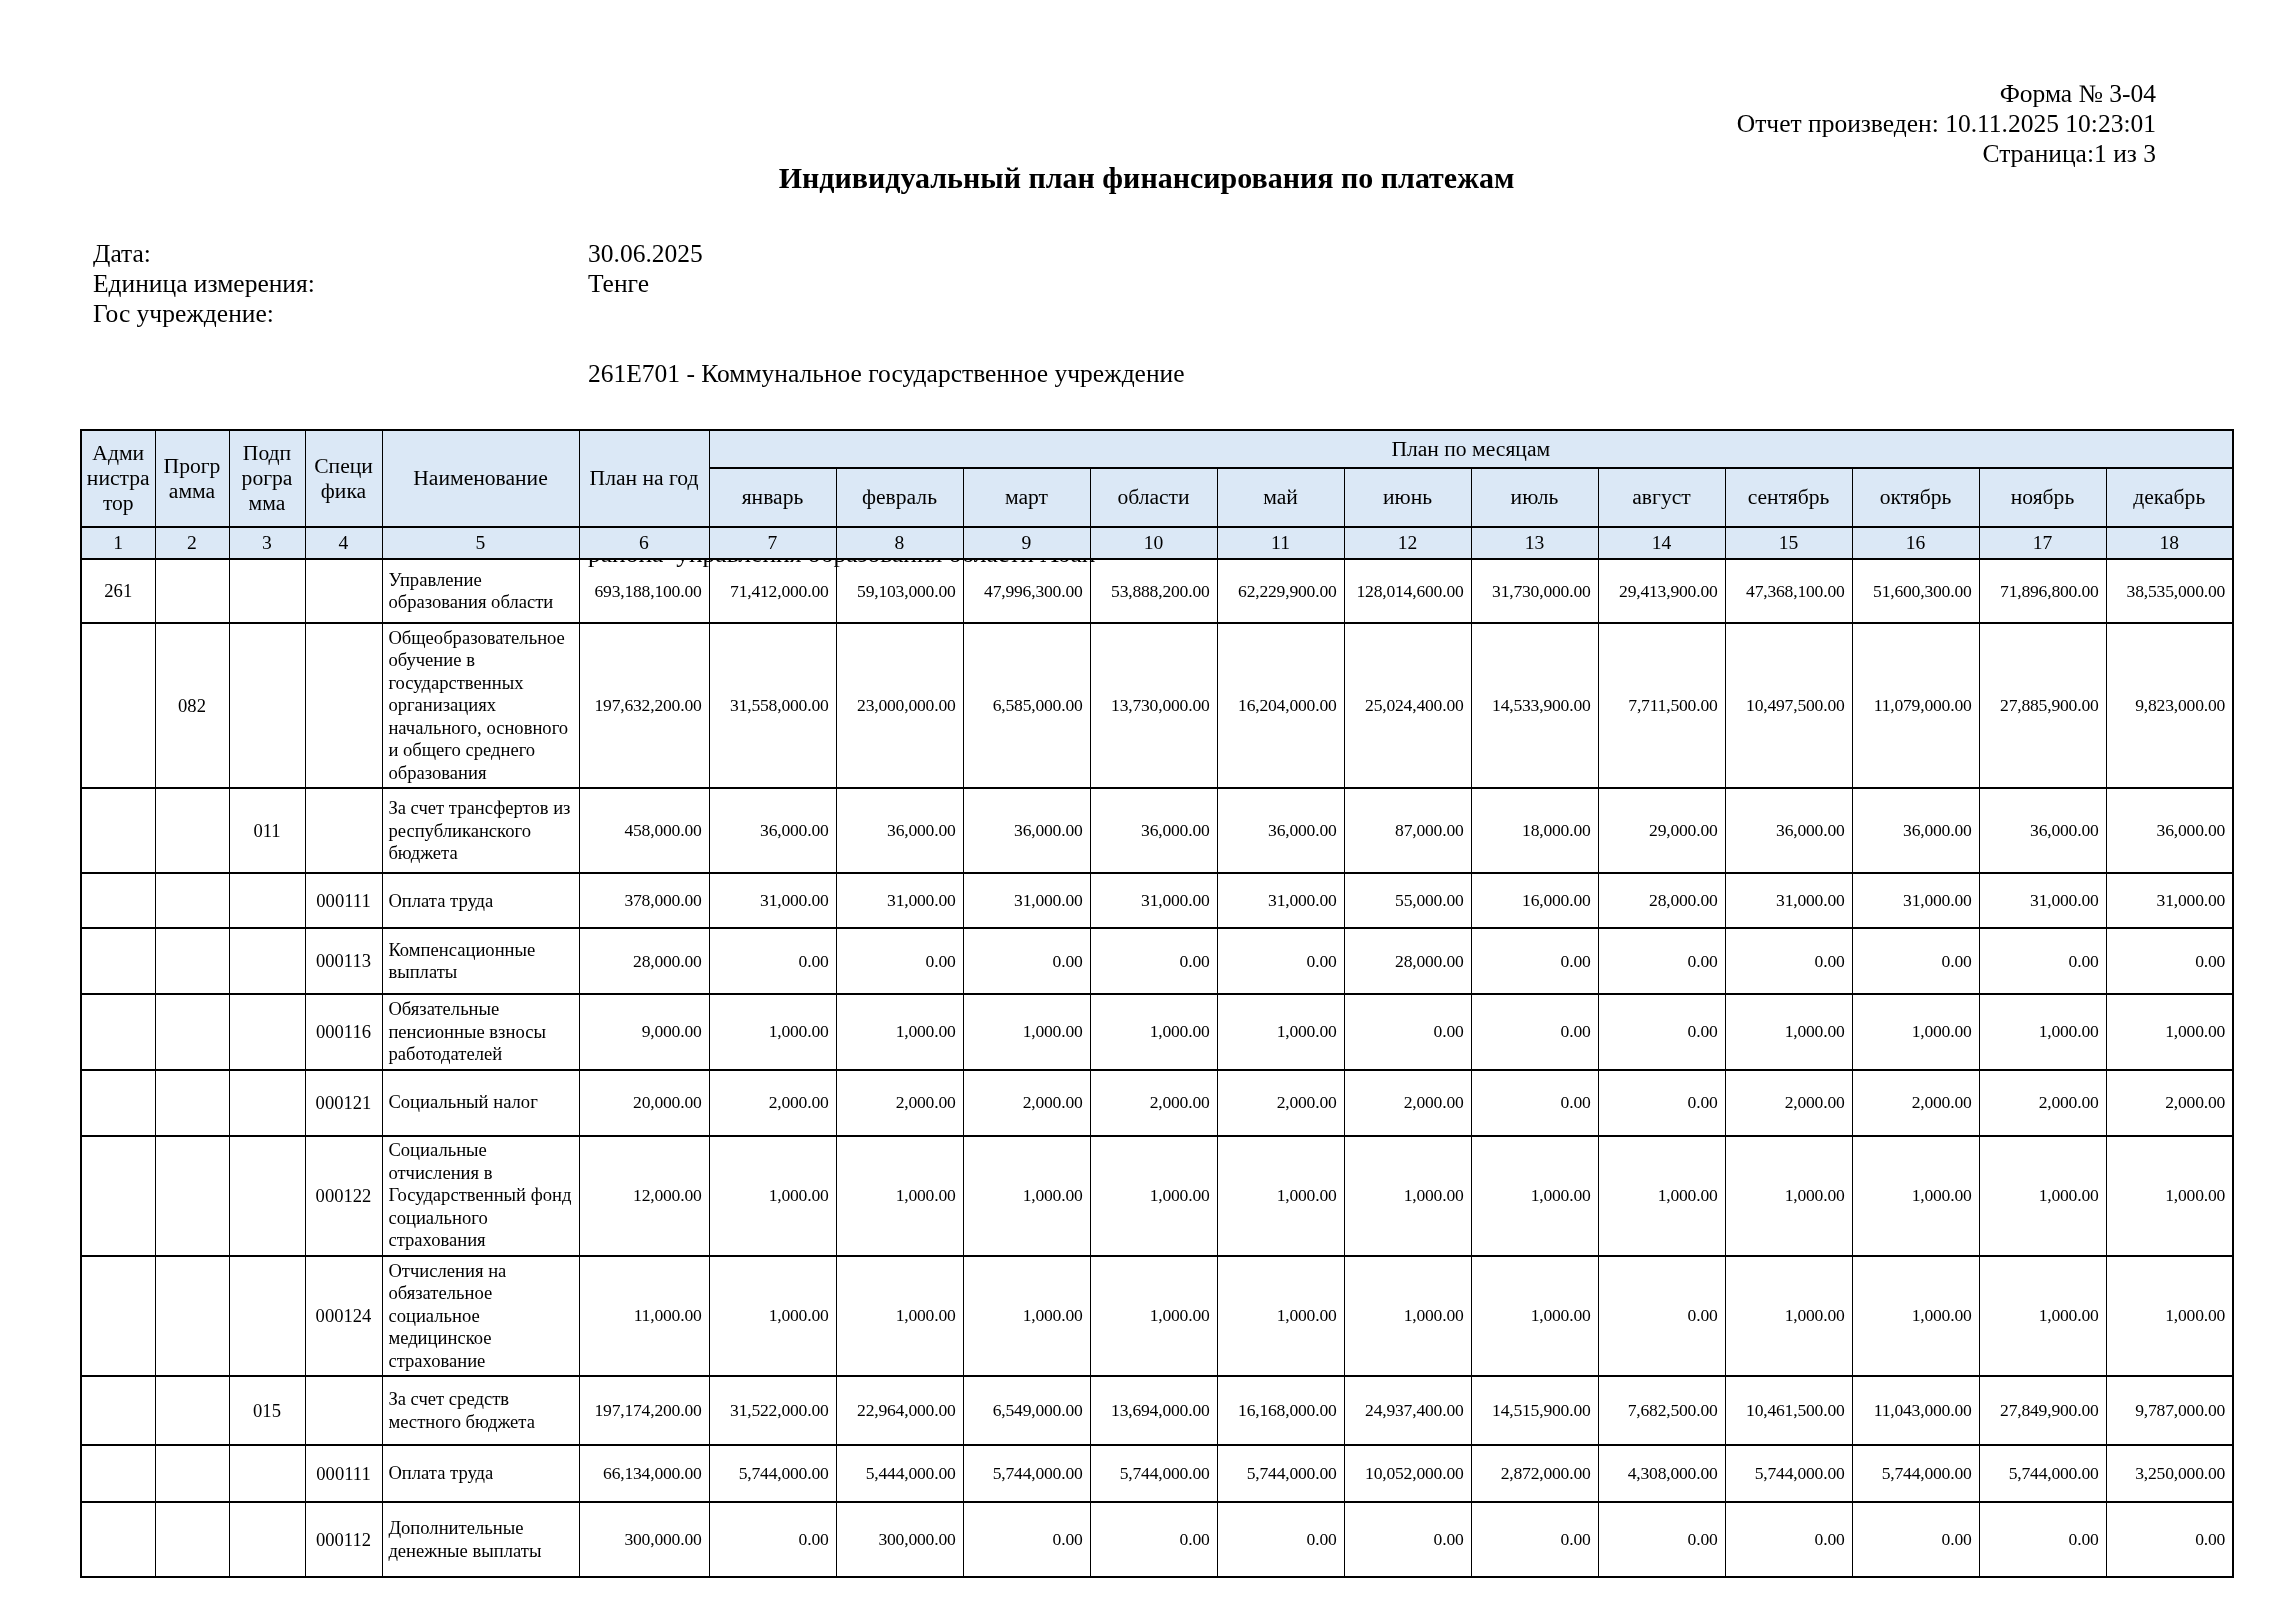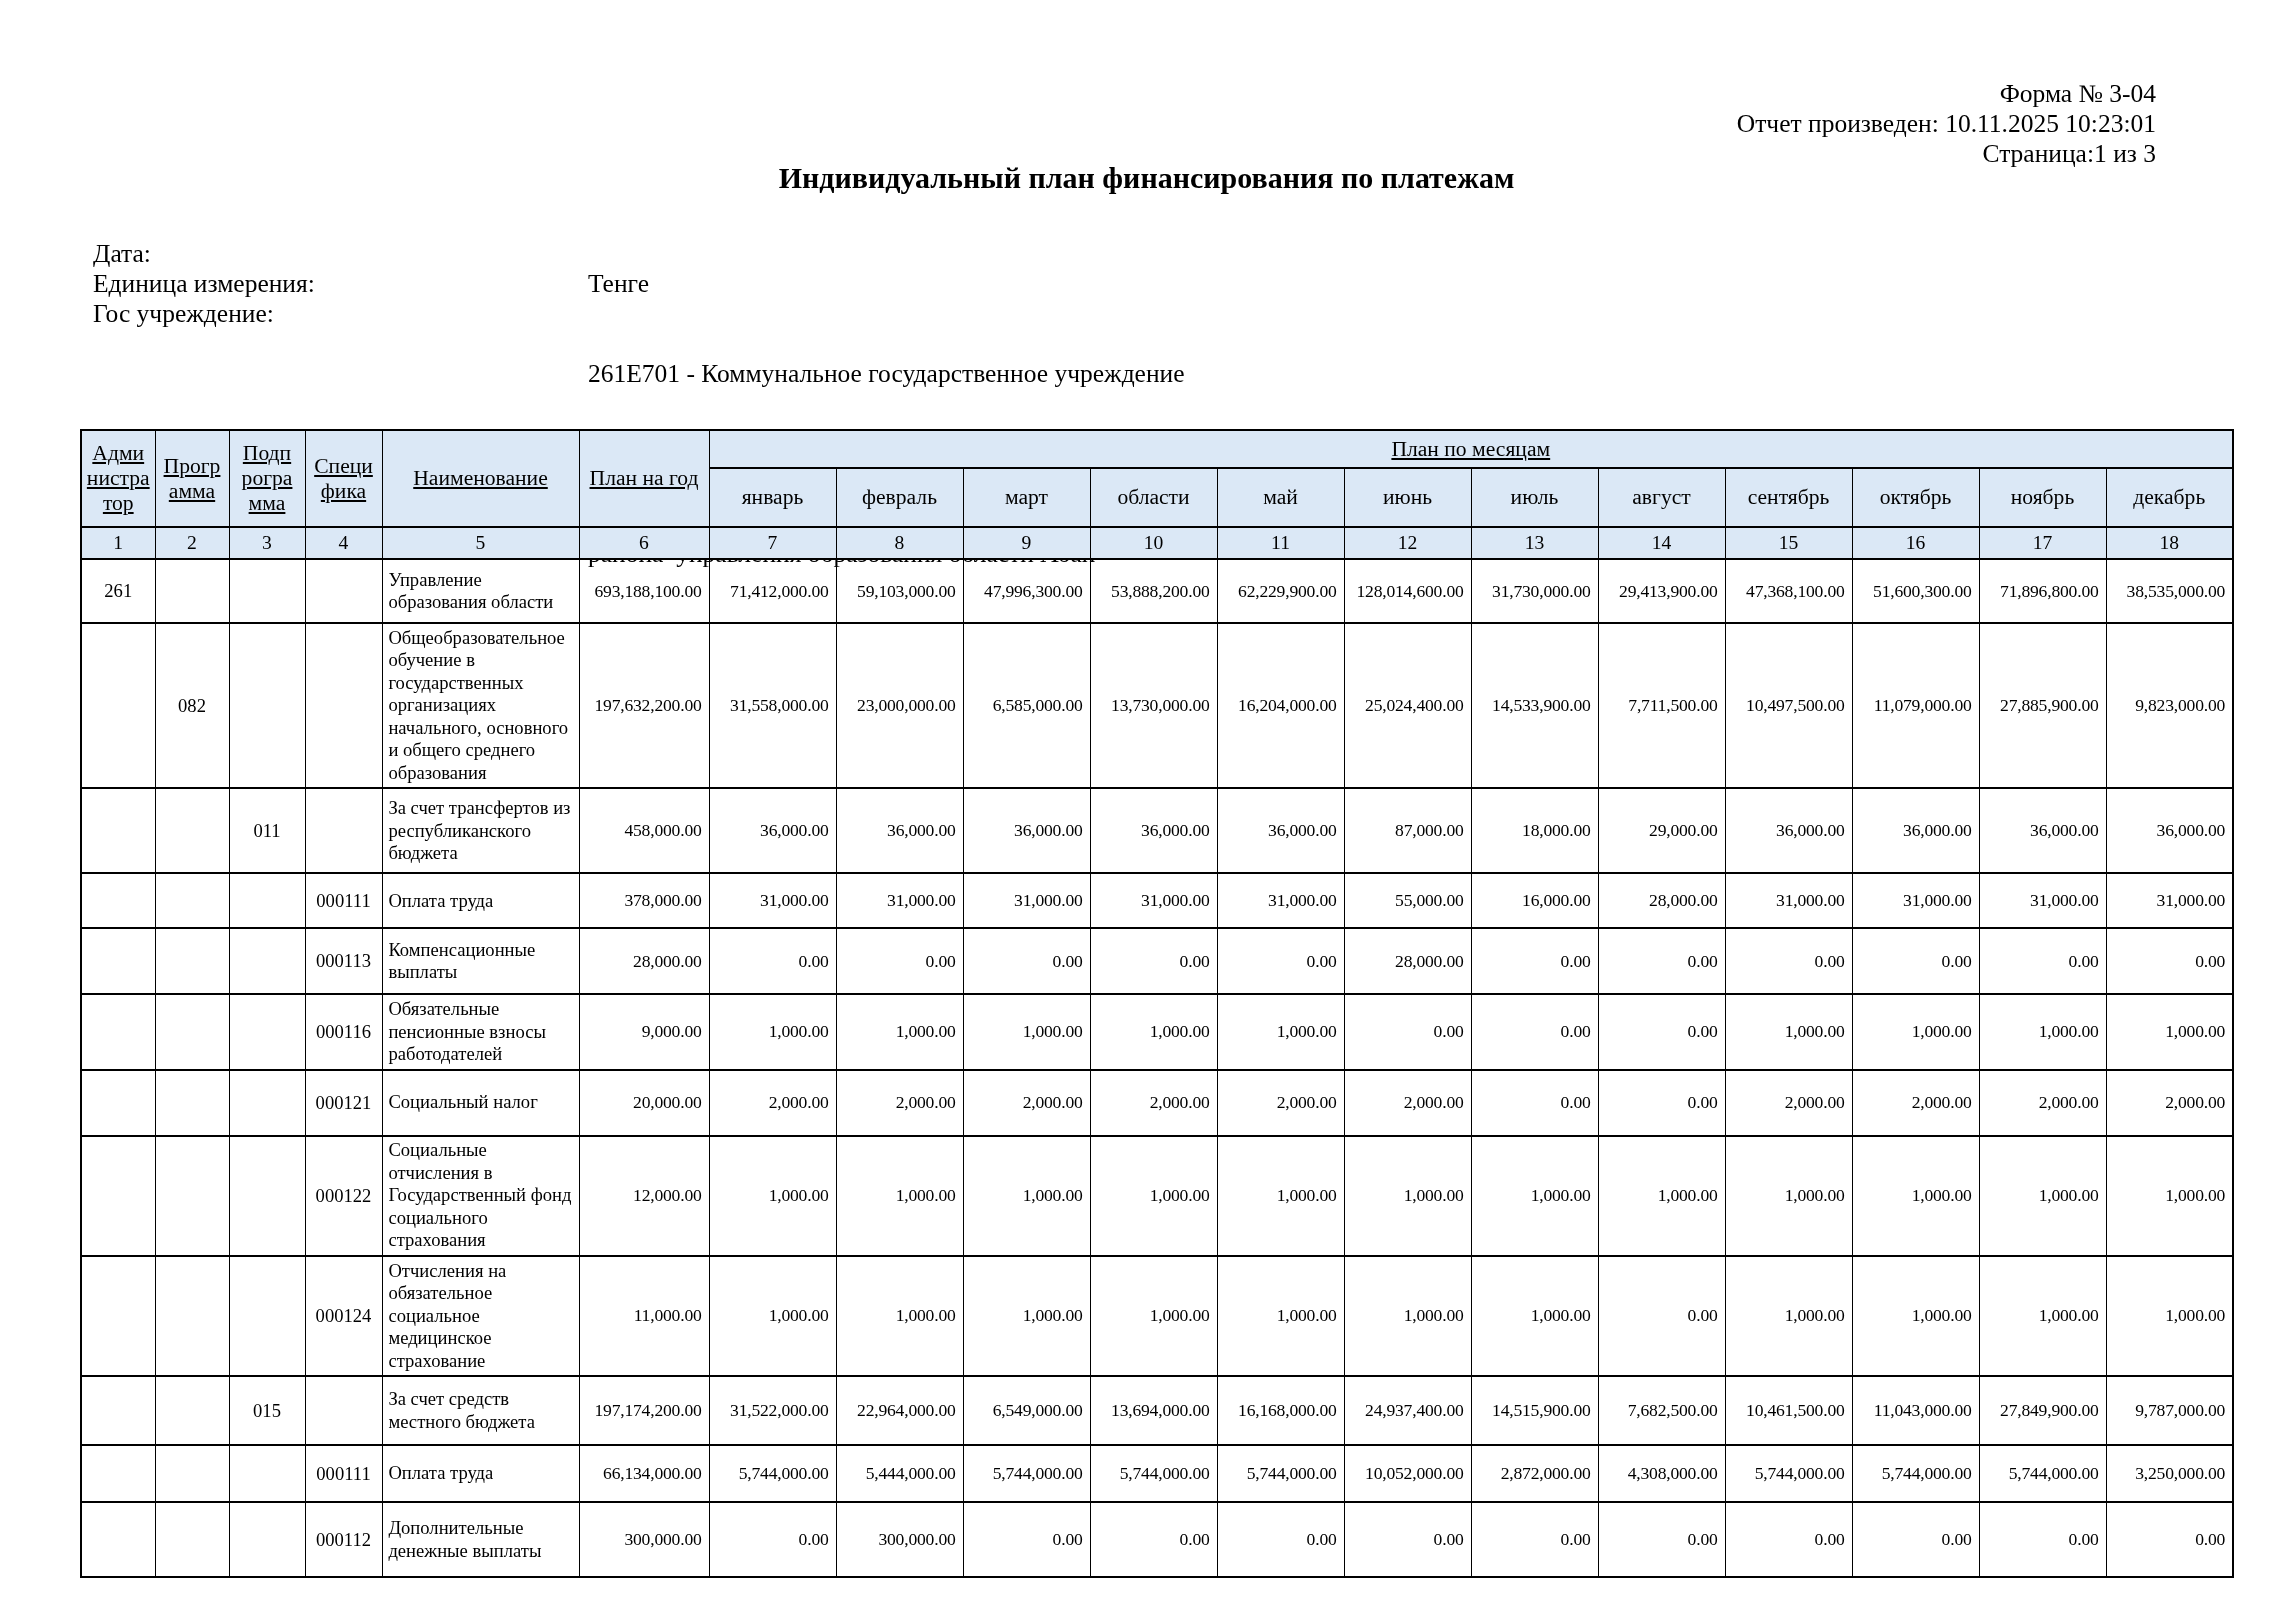--- a/index.html
+++ b/index.html
@@ -61,21 +61,21 @@
   }
   table.plan th, table.plan td {
     border: 1.5px solid #000;
     border-top-width: 2.5px;
     border-bottom-width: 2.5px;
     vertical-align: middle;
     font-weight: normal;
     overflow: hidden;
   }
   thead th { background: #dbe8f6; font-size: 21.6px; text-align: center; padding: 2px 3.9px; }
-  tr.band { height: 38px; text-decoration: underline; }
+  tr.band { height: 38px; }
   tr.monthrow { height: 59px; }
   tr.colnums td { background: #dbe8f6; font-size: 19.6px; text-align: center; height: 32px; }
   td.code { font-size: 18.6px; text-align: center; padding: 2px 3.9px; }
   td.name { font-size: 18.6px; line-height: 22.5px; text-align: left; padding: 2.9px 3.9px 2.9px 5.9px; }
   td.num  { font-size: 17.6px; text-align: right; padding: 2px 6.9px 2px 2px; letter-spacing: -0.2px; white-space: nowrap; }
 </style>
 </head>
 <body>
 
 <div class="page">
@@ -83,20 +83,21 @@
   <div class="corner">
     <div>Форма № 3-04</div>
     <div>Отчет произведен: 10.11.2025 10:23:01</div>
     <div>Страница:1 из 3</div>
   </div>
 
   <div class="doc-title">Индивидуальный план финансирования по платежам</div>
 
   <div class="meta">
     <div class="label">Дата:</div>
+    <div class="value">30.06.2025</div>
     <div class="label">Единица измерения:</div>
     <div class="value">Тенге</div>
     <div class="label">Гос учреждение:</div>
     <div class="value">
       <div>261E701 - Коммунальное государственное учреждение</div>
       <div>"Общеобразовательная средняя школа №1" отдела образования Аягозского</div>
       <div>района  управления образования области Абай</div>
     </div>
   </div>
 

